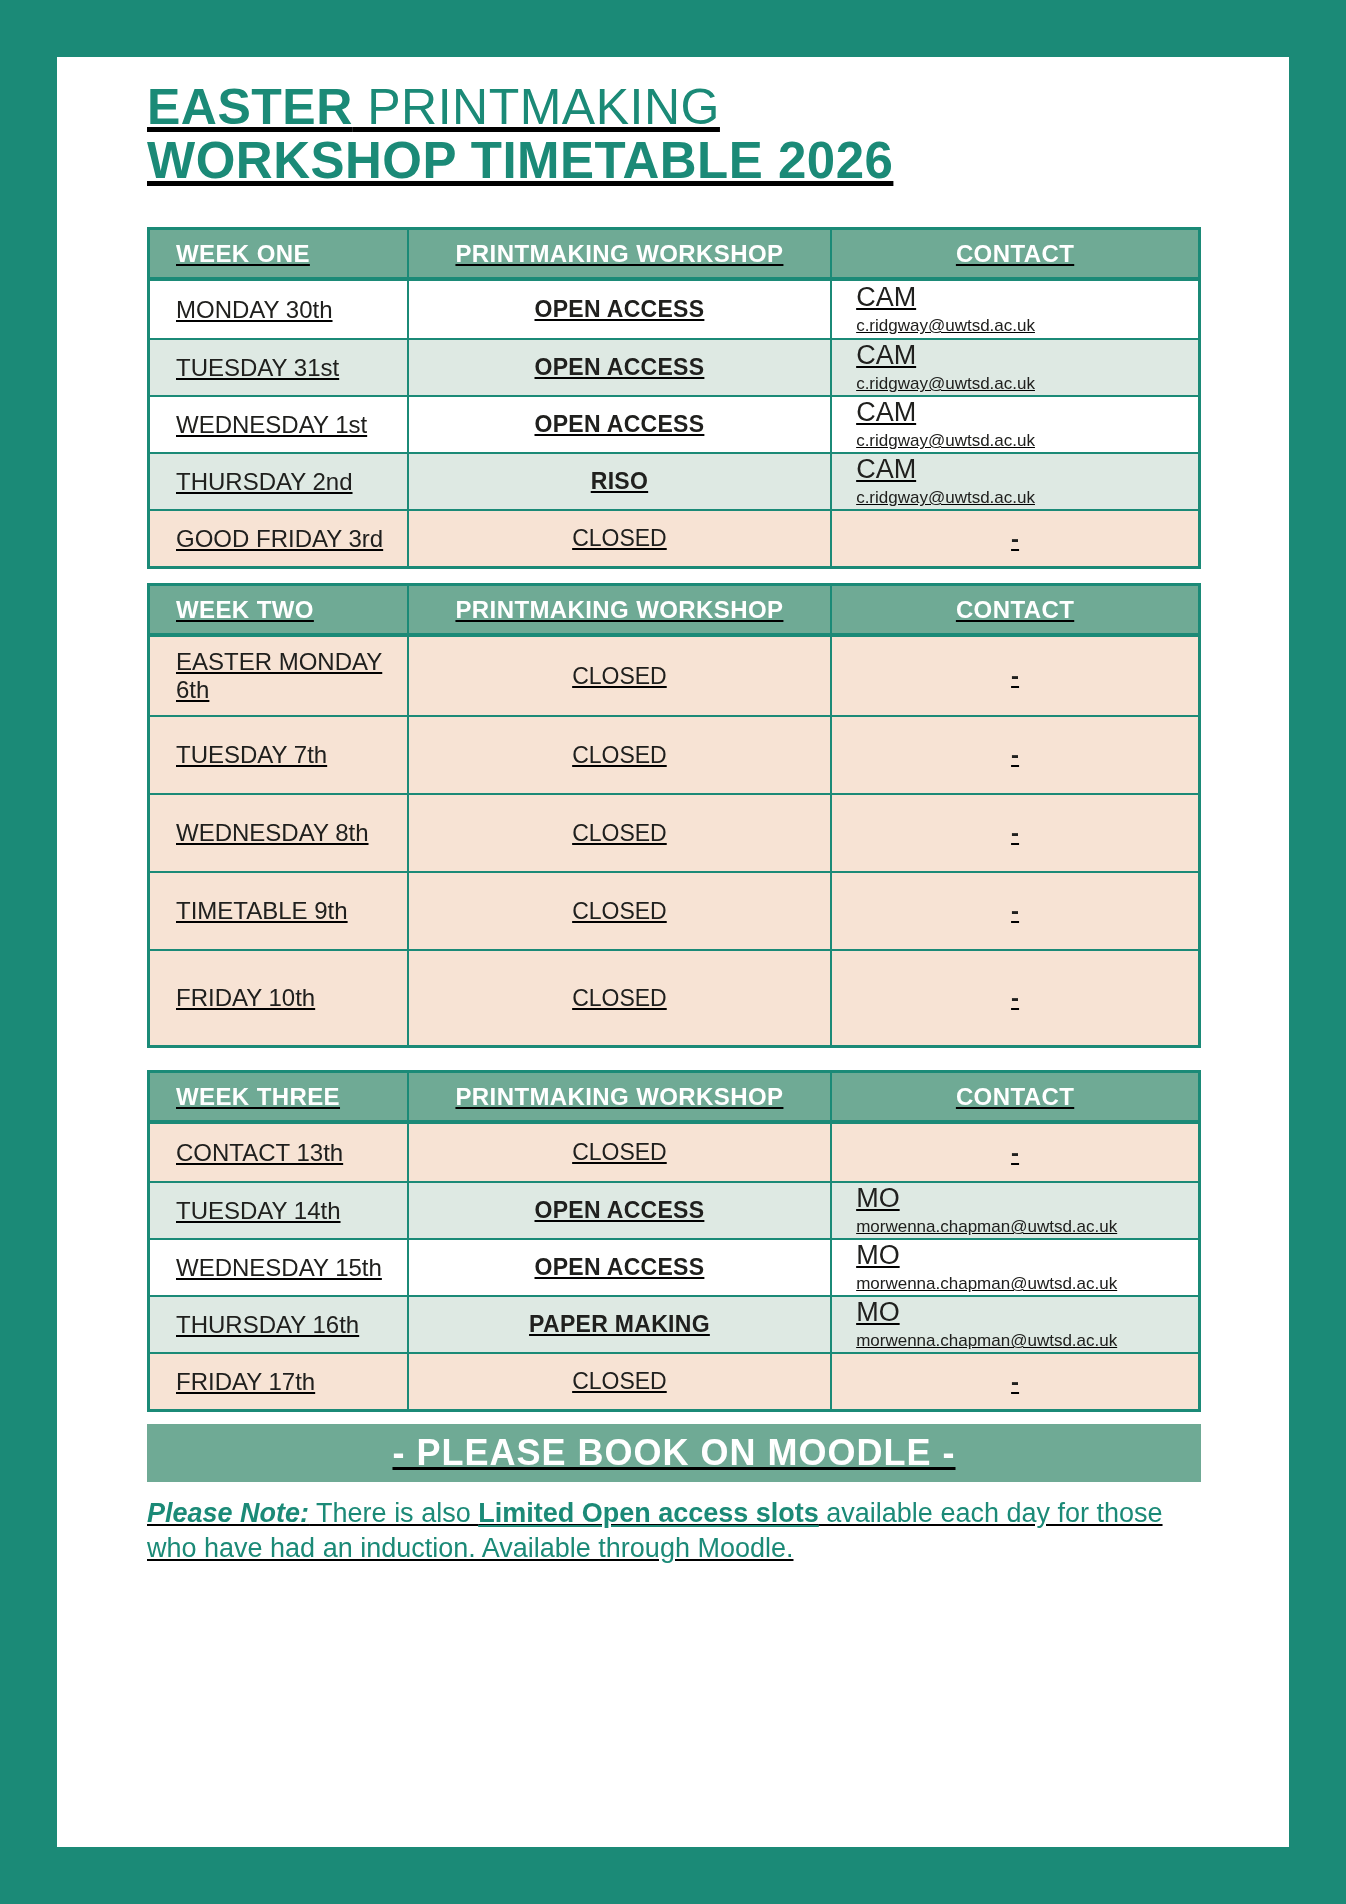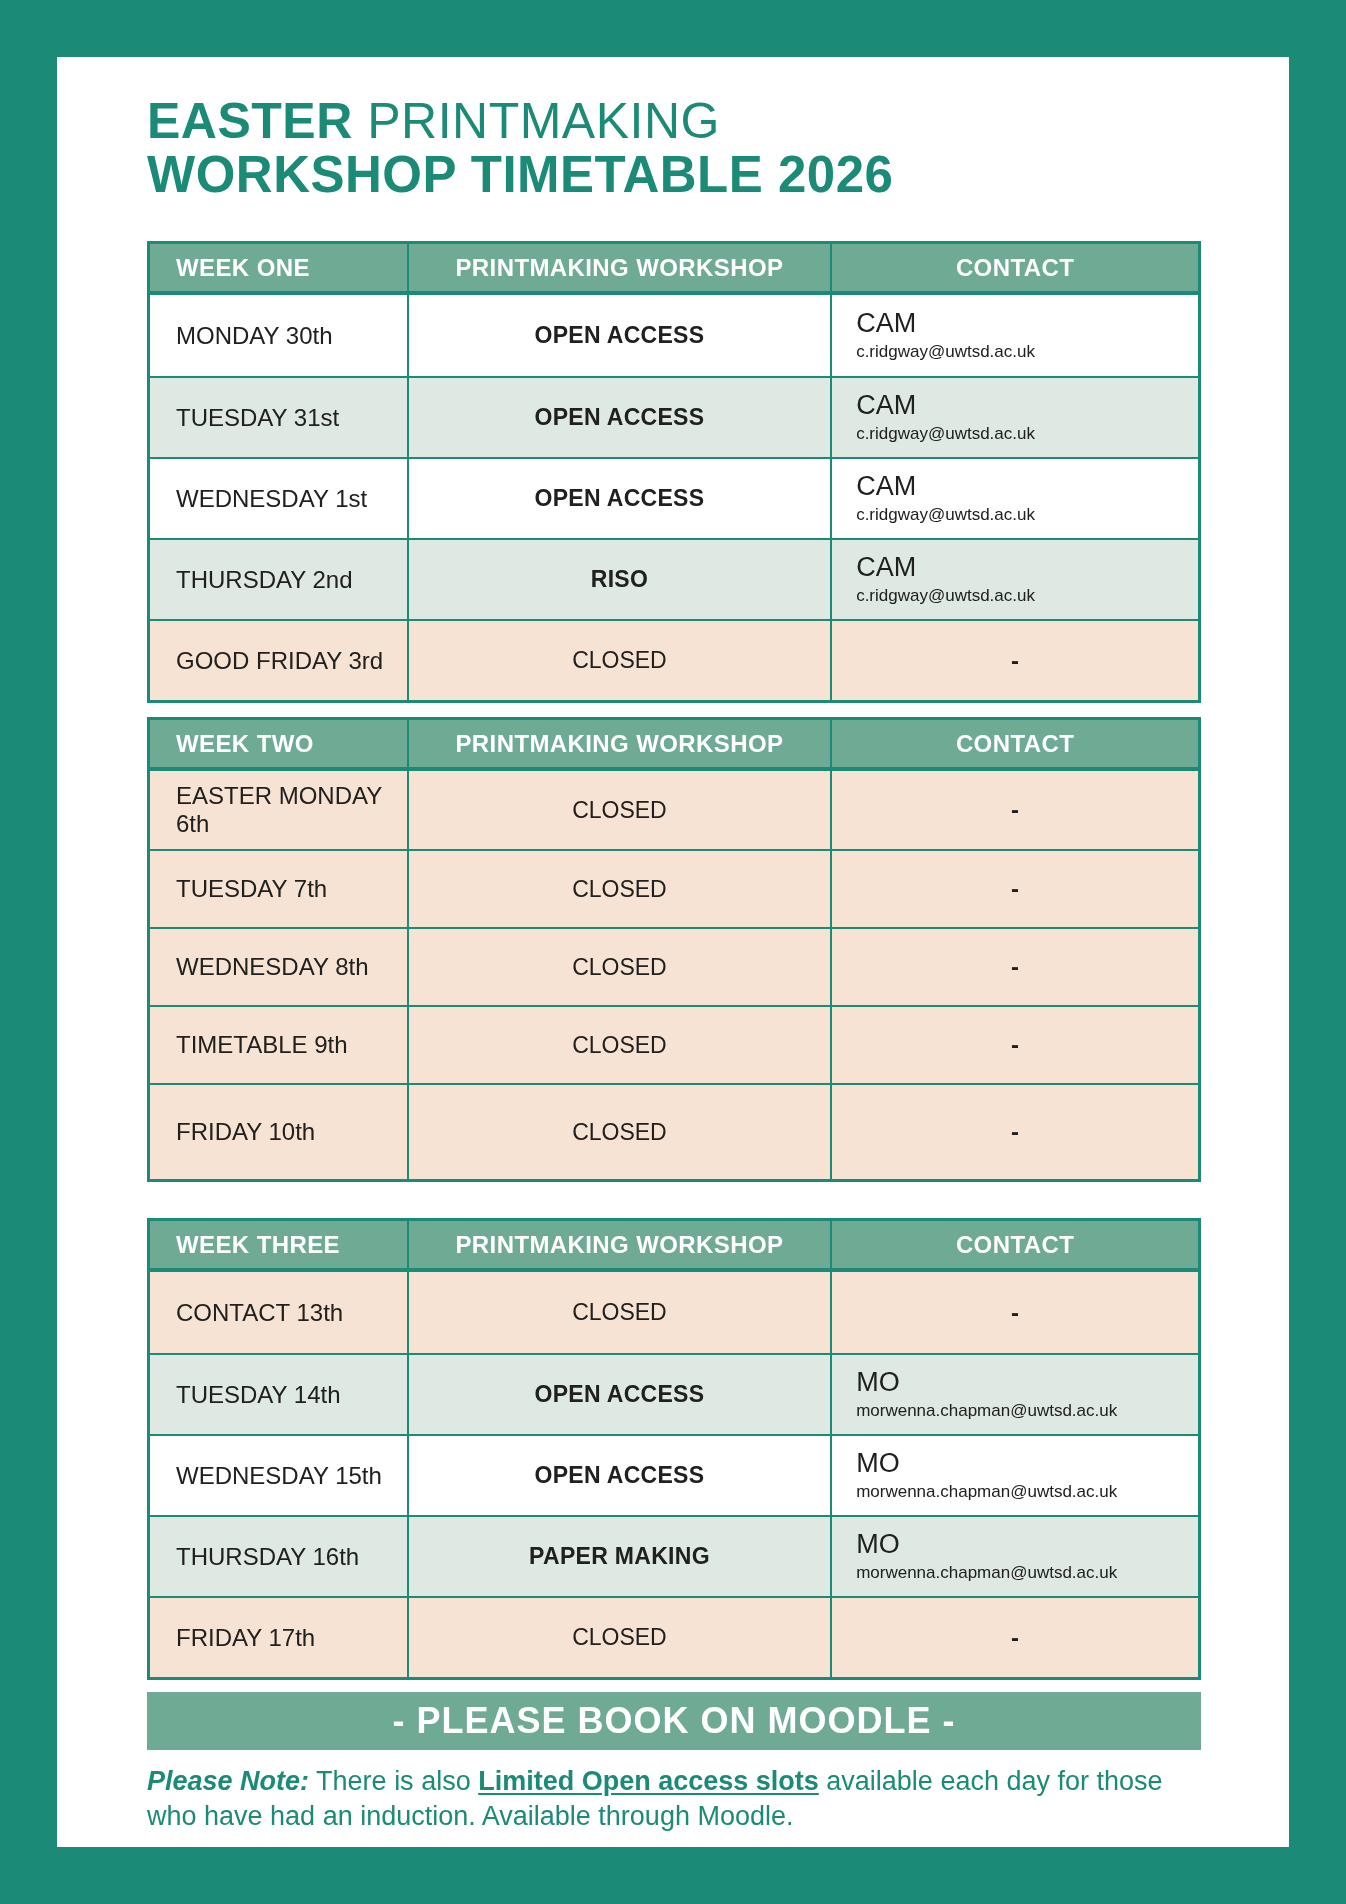--- a/index.html
+++ b/index.html
@@ -5,37 +5,37 @@
   :root{
     --teal:#1b8a77;
     --green:#6faa95;
     --rowgreen:#dee9e3;
     --rowpeach:#f7e3d4;
     --ink:#20201e;
   }
   *{margin:0;padding:0;box-sizing:border-box;}
   body{width:1346px;height:1904px;font-family:"Liberation Sans",sans-serif;}
   .page{width:1346px;height:1904px;background:var(--teal);padding:57px;}
-  .sheet{width:100%;height:100%;background:#ffffff;padding:38px 88px 0 90px;overflow:hidden;}
+  .sheet{width:100%;height:100%;background:#ffffff;padding:24px 88px 0 90px;overflow:hidden;text-decoration:underline;}
 
   .title-line1{font-size:50px;line-height:1.05;color:var(--teal);font-weight:400;letter-spacing:.5px;}
   .title-line1 .strong{font-weight:700;}
   .title-line2{font-size:51px;line-height:1.05;color:var(--teal);font-weight:700;letter-spacing:.5px;}
 
   .timetable{border:3px solid var(--teal);width:100%;}
   .tt-1{margin-top:40px;}
   .tt-2{margin-top:14px;}
-  .tt-3{margin-top:36px;}
+  .tt-3{margin-top:22px;}
 
   .t-header{display:grid;grid-template-columns:24.5% 40.4% 35.1%;height:51px;background:var(--green);border-bottom:4px solid var(--teal);}
   .h-cell{display:flex;align-items:center;justify-content:center;color:#ffffff;font-weight:700;font-size:24px;letter-spacing:.4px;}
   .h-cell.first{justify-content:flex-start;padding-left:26px;}
   .h-cell + .h-cell{border-left:2px solid var(--teal);}
 
-  .t-row{display:grid;grid-template-columns:24.5% 40.4% 35.1%;height:81px;border-top:2px solid var(--teal);}
+  .t-row{display:grid;grid-template-columns:24.5% 40.4% 35.1%;height:57px;border-top:2px solid var(--teal);}
   .t-row:first-child{border-top:none;}
   .week2 .t-row{height:78px;}
   .week2 .t-row:last-child{height:96px;}
 
   .cell{display:flex;align-items:center;}
   .cell + .cell{border-left:2px solid var(--teal);}
   .day-cell{padding-left:26px;font-size:24px;color:var(--ink);}
   .ws-cell{justify-content:center;text-align:center;font-size:23px;color:var(--ink);}
   .ws-cell.emph{font-weight:700;letter-spacing:.3px;}
   .ct-cell{flex-direction:column;align-items:flex-start;justify-content:center;padding-left:24px;}

